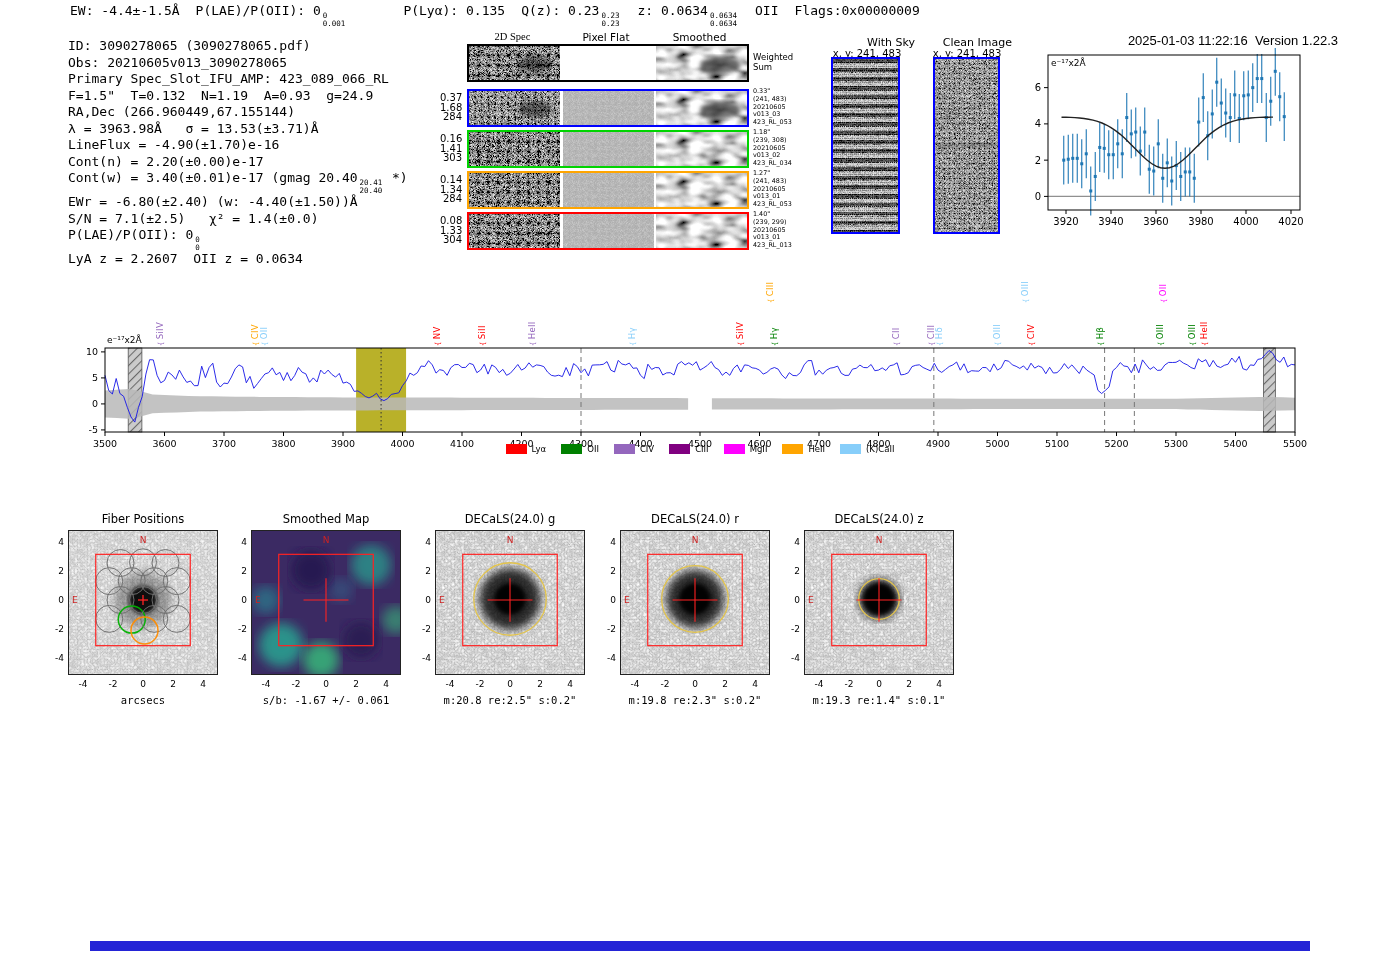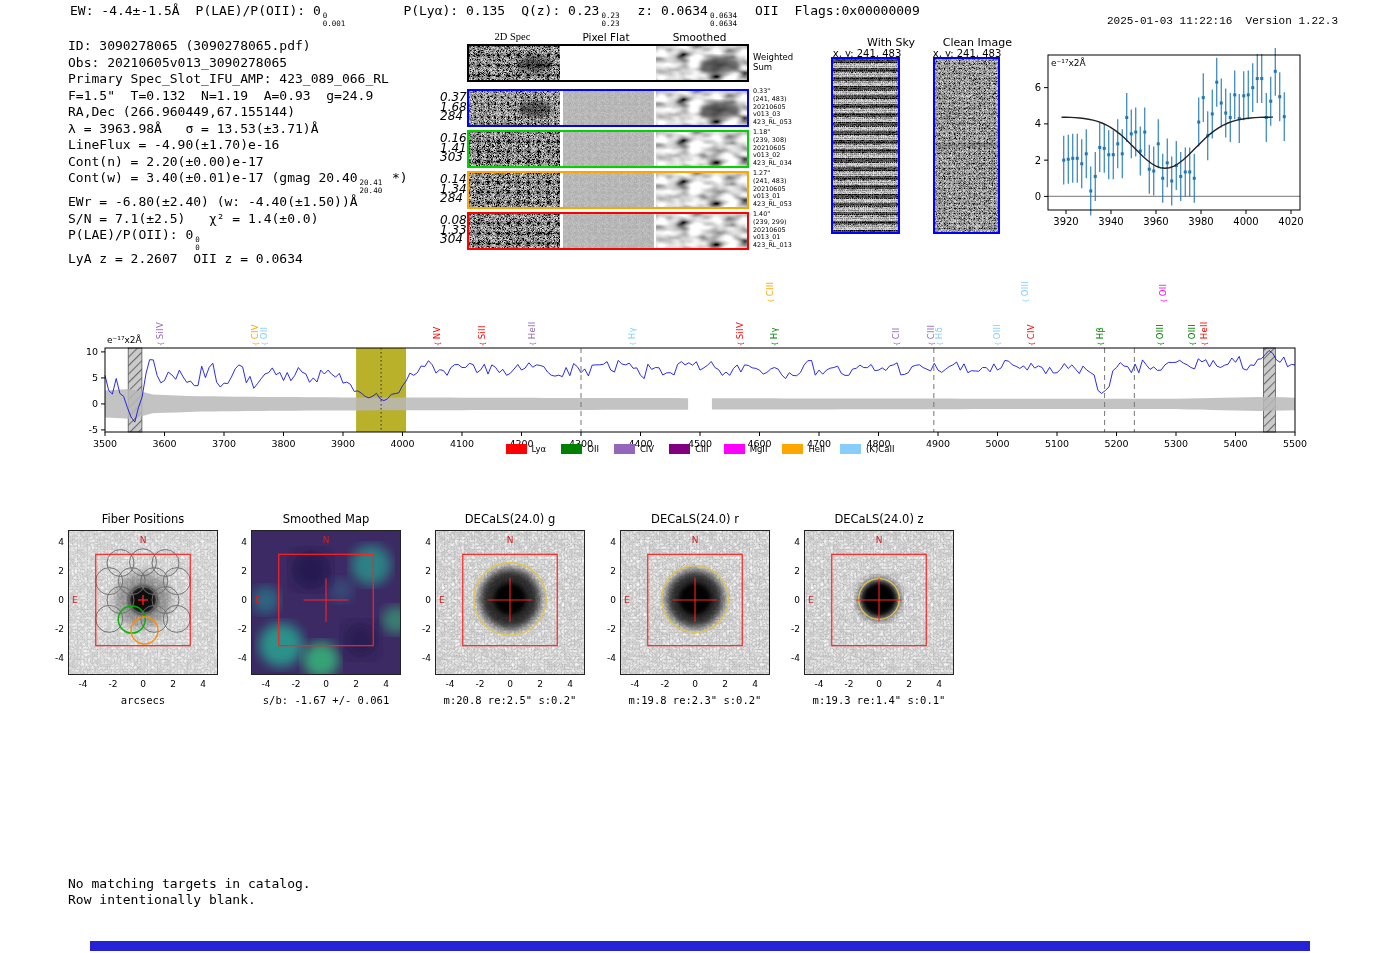--- a/index.html
+++ b/index.html
@@ -2,31 +2,31 @@
 <html><head>
 <meta charset="utf-8">
 <style>
   html,body{margin:0;padding:0;background:#fff;}
   #page{position:relative;width:1400px;height:953px;background:#fff;overflow:hidden;
         font-family:"DejaVu Sans",sans-serif;color:#000;}
   .abs{position:absolute;}
   #hdr-left{position:absolute;left:70px;top:3px;font-family:"DejaVu Sans Mono",monospace;
             font-size:13px;white-space:nowrap;}
   #hdr-left .seg{margin-right:16px;}
-  #hdr-right{position:absolute;right:62px;top:3px;font-family:Liberation Mono, monospace;
-             font-size:11px;white-space:pre;}
+  #hdr-right{position:absolute;right:62px;top:18px;font-family:Liberation Sans, sans-serif;
+             font-size:13px;white-space:pre;}
   .stack{display:inline-flex;flex-direction:column;justify-content:center;font-size:7.5px;
          line-height:7.5px;margin:0 2px;vertical-align:-3px;font-family:"DejaVu Sans Mono",monospace;}
   #info-block{position:absolute;left:68px;top:38px;font-family:"DejaVu Sans Mono",monospace;
               font-size:13px;line-height:16.5px;white-space:pre;}
   .colhdr{position:absolute;top:31px;font-size:10.5px;text-align:center;}
   .trow{position:absolute;left:467px;width:278px;height:34px;background:#fff;}
   .strip{position:absolute;top:0;height:34px;overflow:hidden;}
-  .llab{position:absolute;width:46px;text-align:left;font-size:12px;line-height:9.6px;
-        font-family:"DejaVu Sans",sans-serif;font-style:italic;}
+  .llab{position:absolute;width:46px;text-align:left;font-size:10px;line-height:9.6px;
+        font-family:"DejaVu Sans",sans-serif;}
   .rlab{position:absolute;left:753px;font-size:6.4px;line-height:7.8px;white-space:pre;}
   .ptitle{position:absolute;text-align:right;font-size:11px;}
   .pcoords{position:absolute;text-align:center;font-size:10px;}
   .linelabel{position:absolute;transform:rotate(-90deg);transform-origin:0 0;white-space:nowrap;
              font-size:8.5px;letter-spacing:0.3px;}
   .linelabel .brace{font-size:7px;margin-right:2px;}
   #legend{position:absolute;left:105px;top:444px;width:1190px;display:flex;
           justify-content:center;gap:15px;align-items:center;}
   .legitem{display:flex;align-items:center;gap:5px;}
   .legsw{width:21px;height:9.5px;display:inline-block;}
@@ -436,21 +436,20 @@
         <span class="leglab">HeII</span>
       </div>
       <div class="legitem">
         <span class="legsw" style="background: rgb(135, 206, 250);"></span>
         <span class="leglab">(K)CaII</span>
       </div>
     </div>
 
   <div id="decals-panels"></div>
 
-  <div id="footer"><div>No matching targets in catalog.</div><div>Row intentionally blank.</div></div>
 
   <div id="bottom-bar"></div>
 
 <div class="colhdr" style="left: 467px; width: 91px; font-family: Liberation Serif, serif;">2D Spec</div>
     <div class="colhdr" style="left: 560.5px; width: 91px;">Pixel Flat</div>
     <div class="colhdr" style="left: 654px; width: 91px;">Smoothed</div>
     <div class="trow" style="top: 44px; border: 2.5px solid rgb(0, 0, 0);">
       <div class="strip" style="left: 0px; width: 91px;">
         <svg width="91" height="34">
           <rect x="0" y="0" width="91" height="34" filter="url(#nzFine)"></rect>

